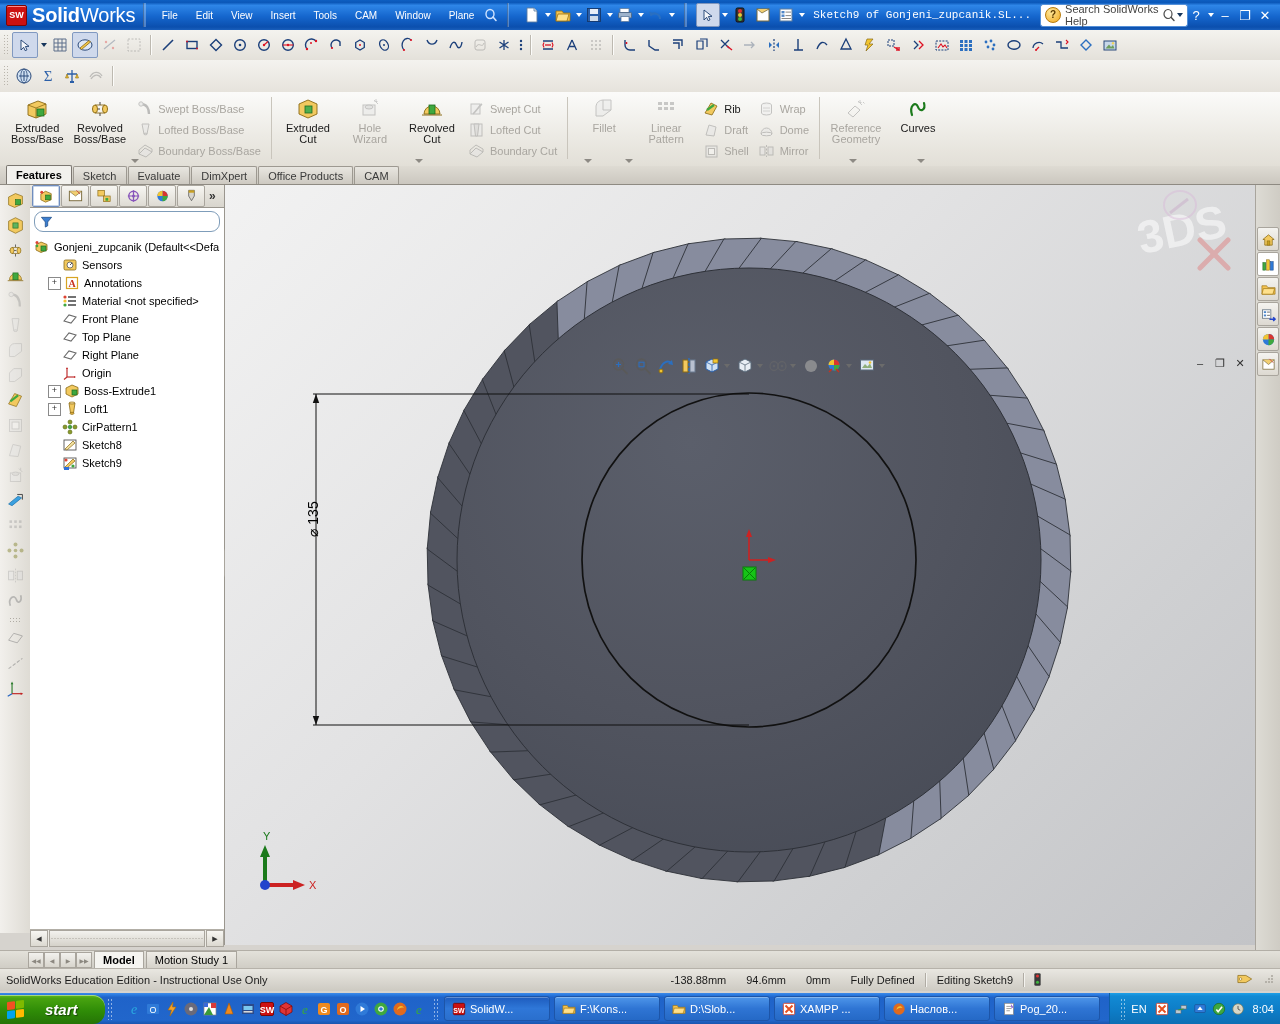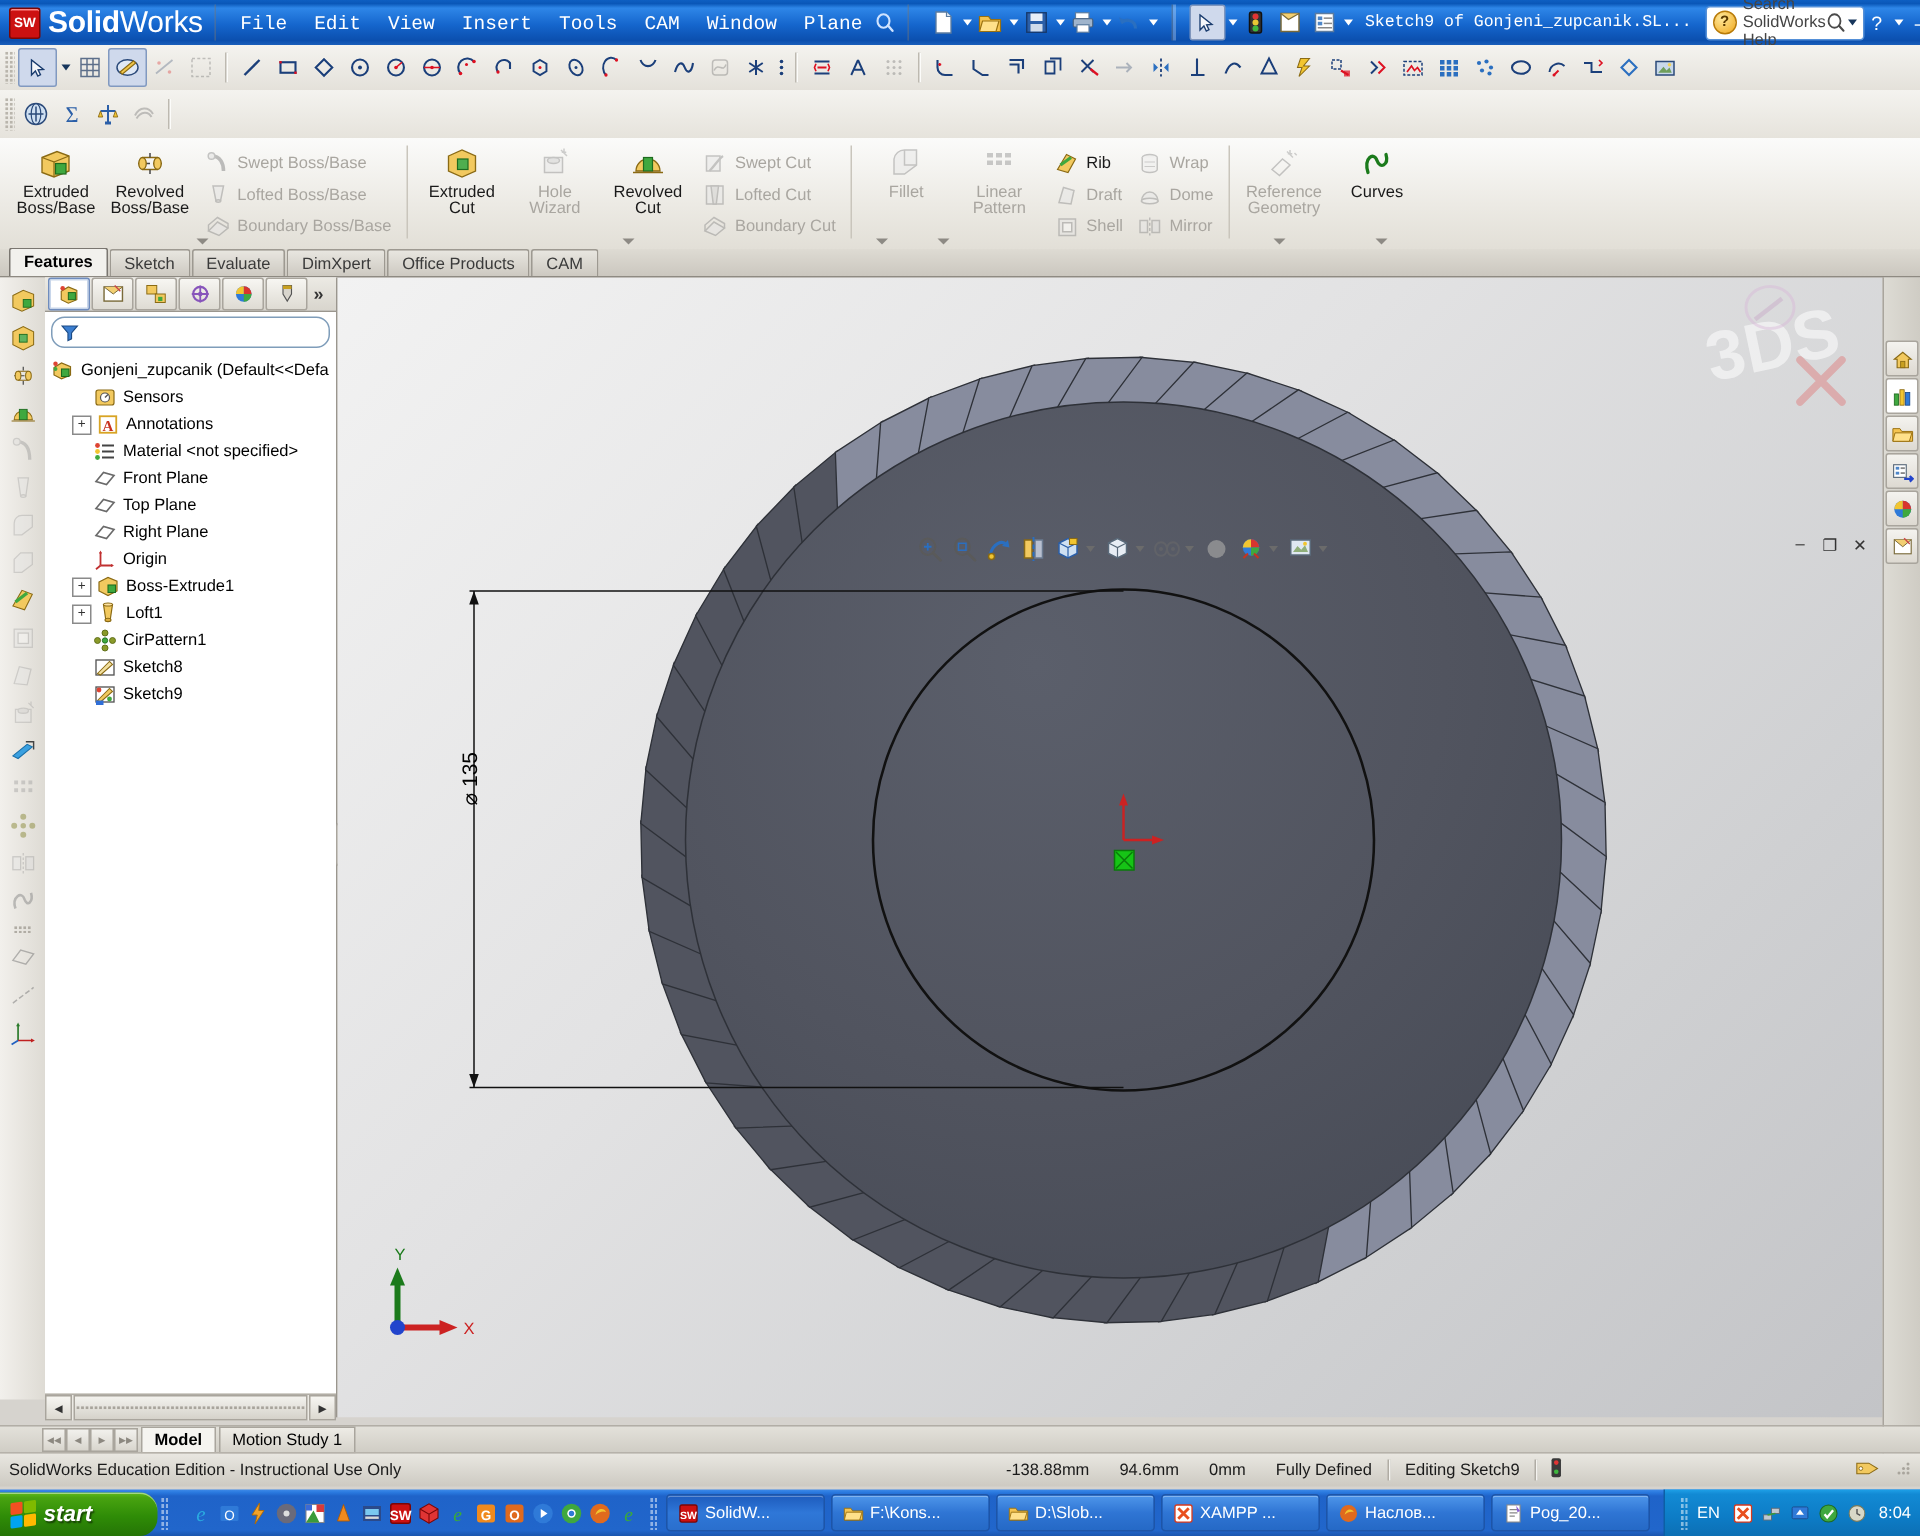--- a/index.html
+++ b/index.html
@@ -23,21 +23,21 @@
   .sw-mark{
     width:19px;height:19px;background:#cc1111;border:1px solid #7a0606;
     border-radius:2px;display:flex;align-items:center;justify-content:center;
     color:#fff;font-size:9px;font-weight:bold;font-family:"Liberation Sans",sans-serif;
     box-shadow:inset 0 1px 0 #ff8a8a;
   }
   .sw-name{margin-left:5px;color:#fff;font-size:20px;font-weight:bold;letter-spacing:-.2px;}
   .sw-name i{font-style:normal;font-weight:normal;}
   .tb-sep{width:2px;height:24px;background:rgba(255,255,255,.28);margin:0 8px;border-left:1px solid rgba(0,0,0,.25);}
   .menubar{display:flex;align-items:center;gap:2px;}
-  .menu-item{color:#fff;padding:3px 8px;font-size:13px;border-radius:2px;cursor:default;font-family:Liberation Mono, monospace;}
+  .menu-item{color:#fff;padding:3px 8px;font-size:10px;border-radius:2px;cursor:default;}
   .tb-icons{display:flex;align-items:center;gap:1px;margin-left:4px;}
   .tbi{width:22px;height:22px;display:flex;align-items:center;justify-content:center;position:relative;}
   .tbi svg{display:block;}
   .caret{width:0;height:0;border-left:3px solid transparent;border-right:3px solid transparent;border-top:4px solid #fff;margin-left:1px;}
   .caret.dk{border-top-color:#17365c;}
   .doc-title{color:#fff;font-size:11px;margin-left:8px;white-space:nowrap;font-family:Liberation Mono, monospace;}
   .searchbox{
     margin-left:10px;width:185px;height:19px;background:#fff;border:1px solid #fff;
     border-radius:2px;display:flex;align-items:center;padding:0 3px;box-shadow:0 0 0 1px #5590d8;
   }
@@ -209,20 +209,21 @@
   .taskbar{
     position:absolute;left:0;top:993px;width:1280px;height:31px;
     background:linear-gradient(to bottom,#3f8ae8 0%,#2a7ae0 6%,#1f63c9 14%,#2166cb 88%,#1a55ae 100%);
     display:flex;align-items:center;
   }
   .startbtn{
     width:98px;height:29px;margin:1px 0 0 0;
     background:linear-gradient(to bottom,#5fbc1c 0%,#48a310 12%,#2f8c07 55%,#257406 100%);
     border-radius:0 12px 12px 0;display:flex;align-items:center;padding-left:7px;
     box-shadow:inset 0 1px 0 rgba(255,255,255,.45);
+    gap:16px;
   }
   .startbtn .flag{width:17px;height:17px;display:grid;grid-template-columns:1fr 1fr;grid-template-rows:1fr 1fr;
     gap:1px;transform:skewY(-7deg);}
   .startbtn .flag i{display:block;border-radius:1px;}
   .startbtn .lbl{color:#fff;font-size:15px;font-style:italic;font-weight:bold;margin-left:5px;
     text-shadow:1px 1px 1px rgba(0,0,0,.5);}
   .qlaunch{display:flex;align-items:center;gap:2px;margin-left:7px;padding:0 4px;}
   .qdots{width:5px;height:22px;background-image:radial-gradient(rgba(255,255,255,.5) 1px,transparent 1px);
     background-size:3px 4px;margin:0 2px;}
   .qi{width:17px;height:17px;display:flex;align-items:center;justify-content:center;}

